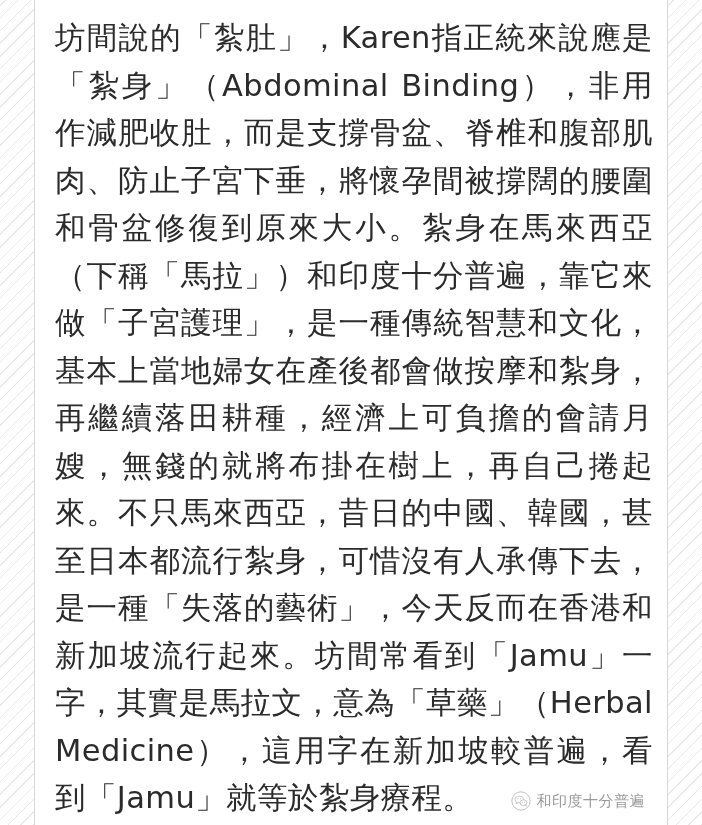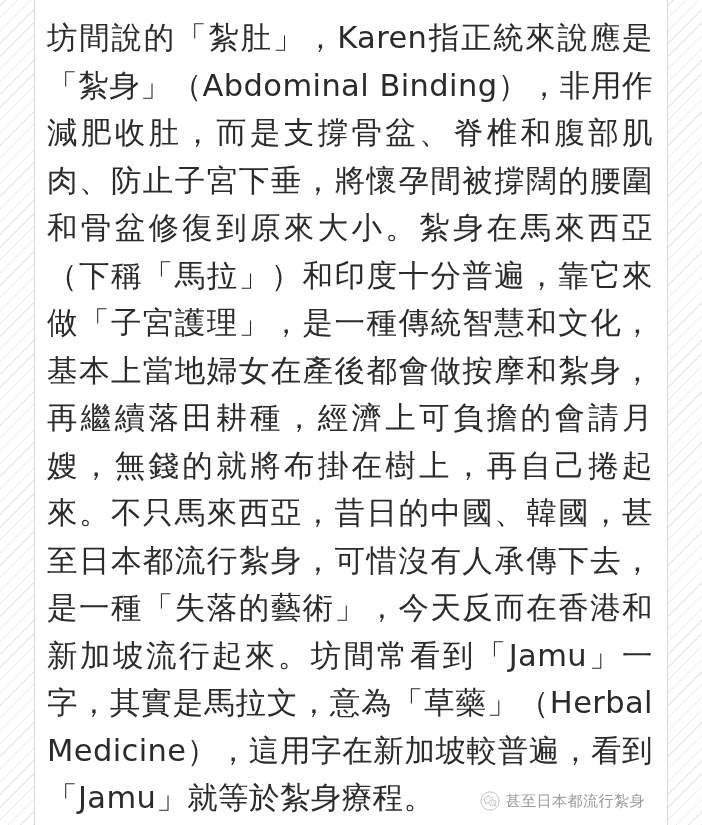--- a/index.html
+++ b/index.html
@@ -47,21 +47,21 @@
     position: absolute;
     left: 35px;
     right: 35px;
     top: 0;
     bottom: 0;
     background: #ffffff;
   }
 
   .article-body {
     position: absolute;
-    left: 12px;
+    left: 20px;
     right: 14px;
     top: 14px;
   }
 
   .article-body p {
     margin: 0;
     font-family: "DejaVu Sans", "Liberation Sans", sans-serif;
     font-size: 30.5px;
     line-height: 47.5px;
     color: #2b2b2b;
@@ -116,16 +116,16 @@
         <ellipse cx="10" cy="10.2" rx="5" ry="4" fill="none" stroke="#9a9a9a" stroke-width="1.1"></ellipse>
         <path d="M7.2 13.4 L6.1 15.2 L8.2 14.2" fill="none" stroke="#9a9a9a" stroke-width="1.1" stroke-linejoin="round"></path>
         <circle cx="8.4" cy="9.4" r="0.75" fill="#9a9a9a"></circle>
         <circle cx="11.6" cy="9.4" r="0.75" fill="#9a9a9a"></circle>
         <ellipse cx="15" cy="14" rx="4.2" ry="3.4" fill="#ffffff" stroke="#9a9a9a" stroke-width="1.1"></ellipse>
         <path d="M17.6 16.6 L18.6 18.2 L16.7 17.3" fill="none" stroke="#9a9a9a" stroke-width="1.1" stroke-linejoin="round"></path>
         <circle cx="13.7" cy="13.4" r="0.65" fill="#9a9a9a"></circle>
         <circle cx="16.3" cy="13.4" r="0.65" fill="#9a9a9a"></circle>
       </svg>
     </span>
-    <span class="account-name">甚至日本都流行紮身</span>
+    <span class="account-name">和印度十分普遍</span>
   </div>
 
 </div>
 
 </body></html>

